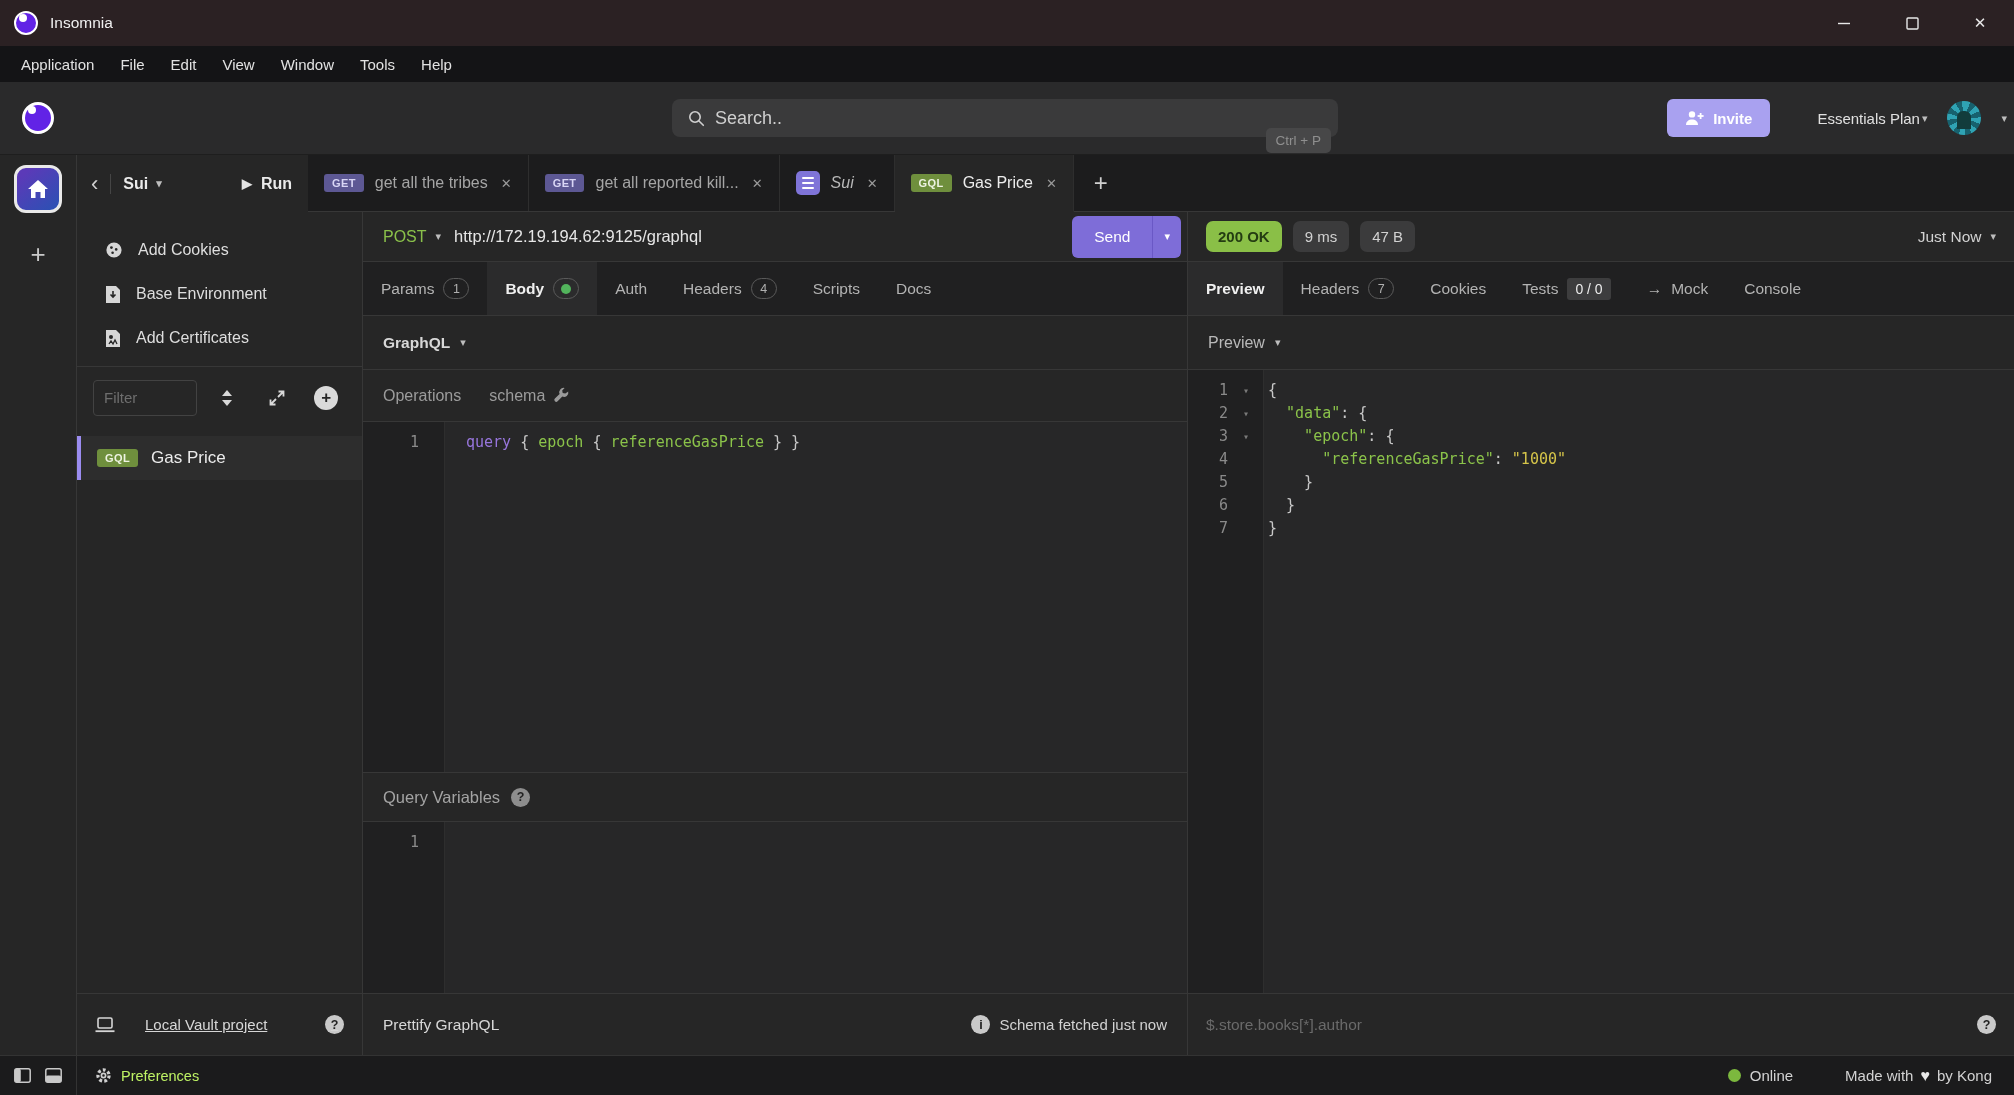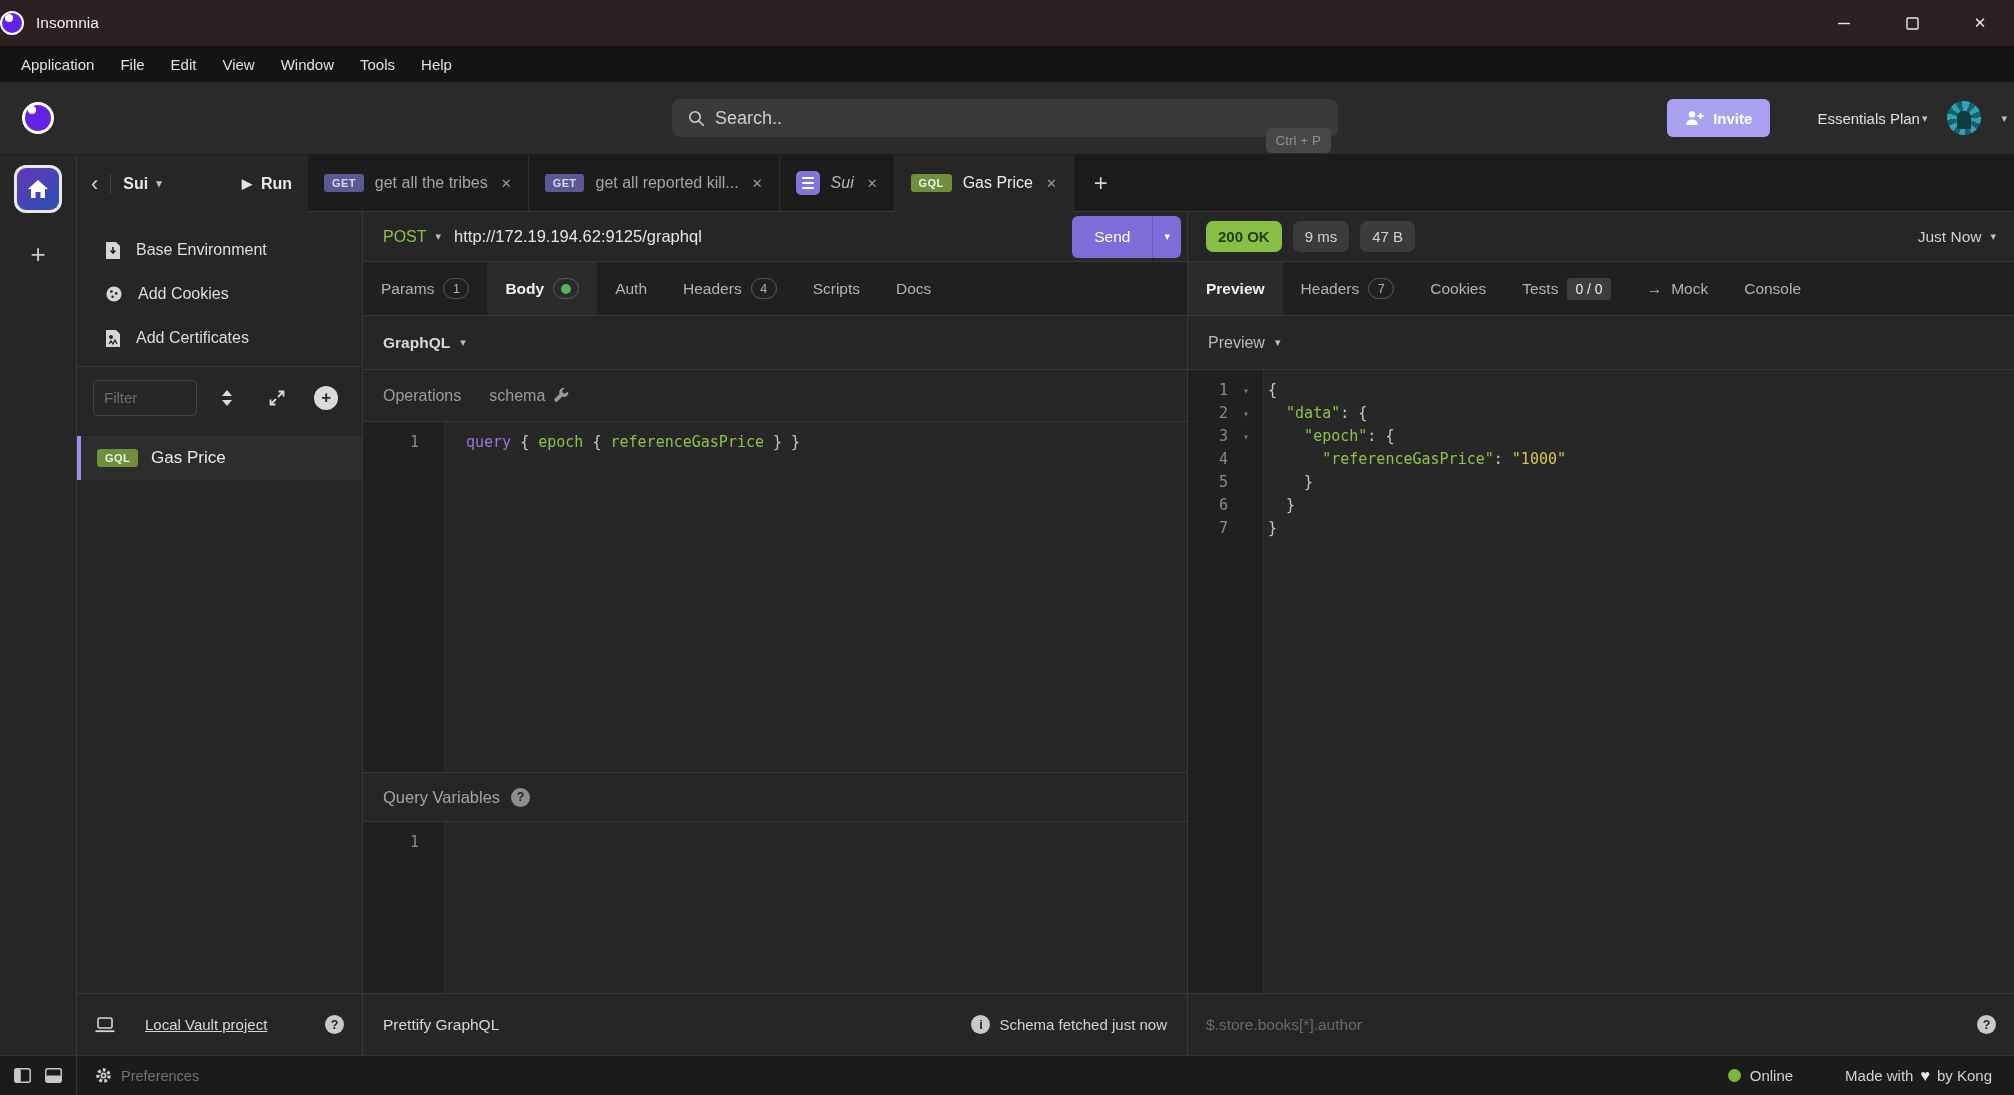--- a/index.html
+++ b/index.html
@@ -2,21 +2,21 @@
 <html><head>
 <meta charset="utf-8">
 <style>
   * { margin:0; padding:0; box-sizing:border-box; }
   html,body { background:#111; }
   .window{
     width:2014px;height:1095px;display:flex;flex-direction:column;overflow:hidden;
     background:#262626;color:#d6d6d6;font-family:"Liberation Sans",sans-serif;position:relative;
   }
   
-  .titlebar{height:46px;background:#2b2123;display:flex;align-items:center;flex:none;}
+  .titlebar{height:46px;background:#2b2123;display:flex;align-items:center;padding-left:14px;flex:none;}
   .ins-logo{width:24px;height:24px;border-radius:50%;background:#6223e6;border:2px solid #fff;position:relative;flex:none;}
   .ins-logo::after{content:'';position:absolute;width:8px;height:8px;border-radius:50%;background:#fff;top:1px;left:3px;}
   .win-title{margin-left:12px;font-size:15.5px;color:#f0f0f0;}
   .win-controls{margin-left:auto;display:flex;height:100%;}
   .win-btn{width:68px;height:100%;display:flex;align-items:center;justify-content:center;color:#e8e8e8;background:transparent;border:none;font-size:15px;cursor:default;}
   
   .menubar{height:36px;background:#141416;display:flex;align-items:center;padding-left:8px;flex:none;}
   .mi{padding:0 13px;font-size:15px;color:#e2e2e2;}
   
   .appheader{height:73px;background:#2a2a2b;display:flex;align-items:center;flex:none;position:relative;border-bottom:1px solid #1e1e1e;}
@@ -122,21 +122,21 @@
   .qv-header{height:50px;flex:none;border-top:1px solid #373737;border-bottom:1px solid #373737;display:flex;align-items:center;gap:11px;padding-left:20px;font-size:16.5px;color:#a4a4a4;background:#262626;}
   .qv-header .help-circle{background:#8d8d8d;}
   .prettify-row{height:62px;flex:none;border-top:1px solid #373737;display:flex;align-items:center;padding:0 20px;background:#262626;font-size:15.5px;color:#d8d8d8;}
   .schema-status{margin-left:auto;display:flex;align-items:center;gap:9px;font-size:15px;color:#d2d2d2;}
   .filterbar{height:62px;flex:none;border-top:1px solid #373737;display:flex;align-items:center;gap:12px;padding:0 18px;background:#262626;}
   .filterbar input{flex:1;background:transparent;border:none;outline:none;color:#ccc;font-size:15.5px;font-family:"Liberation Sans",sans-serif;}
   .filterbar input::placeholder{color:#6a6a6a;}
   
   .statusbar{height:40px;flex:none;background:#1b1b1c;border-top:1px solid #333;display:flex;align-items:center;padding-right:22px;}
   .corner{width:77px;height:100%;flex:none;display:flex;align-items:center;justify-content:center;gap:14px;border-right:1px solid #333;}
-  .prefs{display:flex;align-items:center;gap:9px;padding-left:18px;font-size:14.5px;color:#737373;}
+  .prefs{display:flex;align-items:center;gap:9px;padding-left:18px;font-size:14.5px;color:#bef264;}
   .sb-right{margin-left:auto;display:flex;align-items:center;gap:52px;}
   .online{display:flex;align-items:center;gap:9px;font-size:15px;color:#d2d2d2;}
   .online-dot{width:13px;height:13px;border-radius:50%;background:#7cb83e;}
   .madewith{display:flex;align-items:flex-start;gap:7px;font-size:15px;color:#d2d2d2;}
   .heart{color:#e8e8e8;font-size:16px;}
   svg{display:block;}
 </style>
 </head>
 <body>
 
@@ -254,34 +254,34 @@
           </div>
           <div class="newtab">+</div>
         </div>
       </div>
 
       <div class="content">
 
         <div class="sidebar">
           <div class="env-list">
             <div class="env-item">
-              <svg width="16" height="19" viewBox="0 0 16 19">
-                  <path d="M1 1 h10 l4 4 v13 h-14 z" fill="#d6d6d6"></path>
-                  <path d="M8 6 v6 M5.5 9.5 L8 12 L10.5 9.5" stroke="#262626" stroke-width="1.6" fill="none"></path>
-                </svg>
-              <span>Base Environment</span>
-            </div>
-            <div class="env-item">
               <svg width="18" height="18" viewBox="0 0 18 18">
                   <circle cx="9" cy="9" r="7.6" fill="#d6d6d6"></circle>
                   <circle cx="6.4" cy="6.6" r="1.4" fill="#262626"></circle>
                   <circle cx="11.2" cy="8.4" r="1.3" fill="#262626"></circle>
                   <circle cx="7.6" cy="11.8" r="1.3" fill="#262626"></circle>
                 </svg>
               <span>Add Cookies</span>
+            </div>
+            <div class="env-item">
+              <svg width="16" height="19" viewBox="0 0 16 19">
+                  <path d="M1 1 h10 l4 4 v13 h-14 z" fill="#d6d6d6"></path>
+                  <path d="M8 6 v6 M5.5 9.5 L8 12 L10.5 9.5" stroke="#262626" stroke-width="1.6" fill="none"></path>
+                </svg>
+              <span>Base Environment</span>
             </div>
             <div class="env-item">
               <svg width="16" height="19" viewBox="0 0 16 19">
                   <path d="M1 1 h10 l4 4 v13 h-14 z" fill="#d6d6d6"></path>
                   <circle cx="6" cy="8" r="2" fill="#262626"></circle>
                   <path d="M4 15 l2-3 2 3 2-4 2 4" stroke="#262626" stroke-width="1.3" fill="none"></path>
                 </svg>
               <span>Add Certificates</span>
             </div>
           </div>

